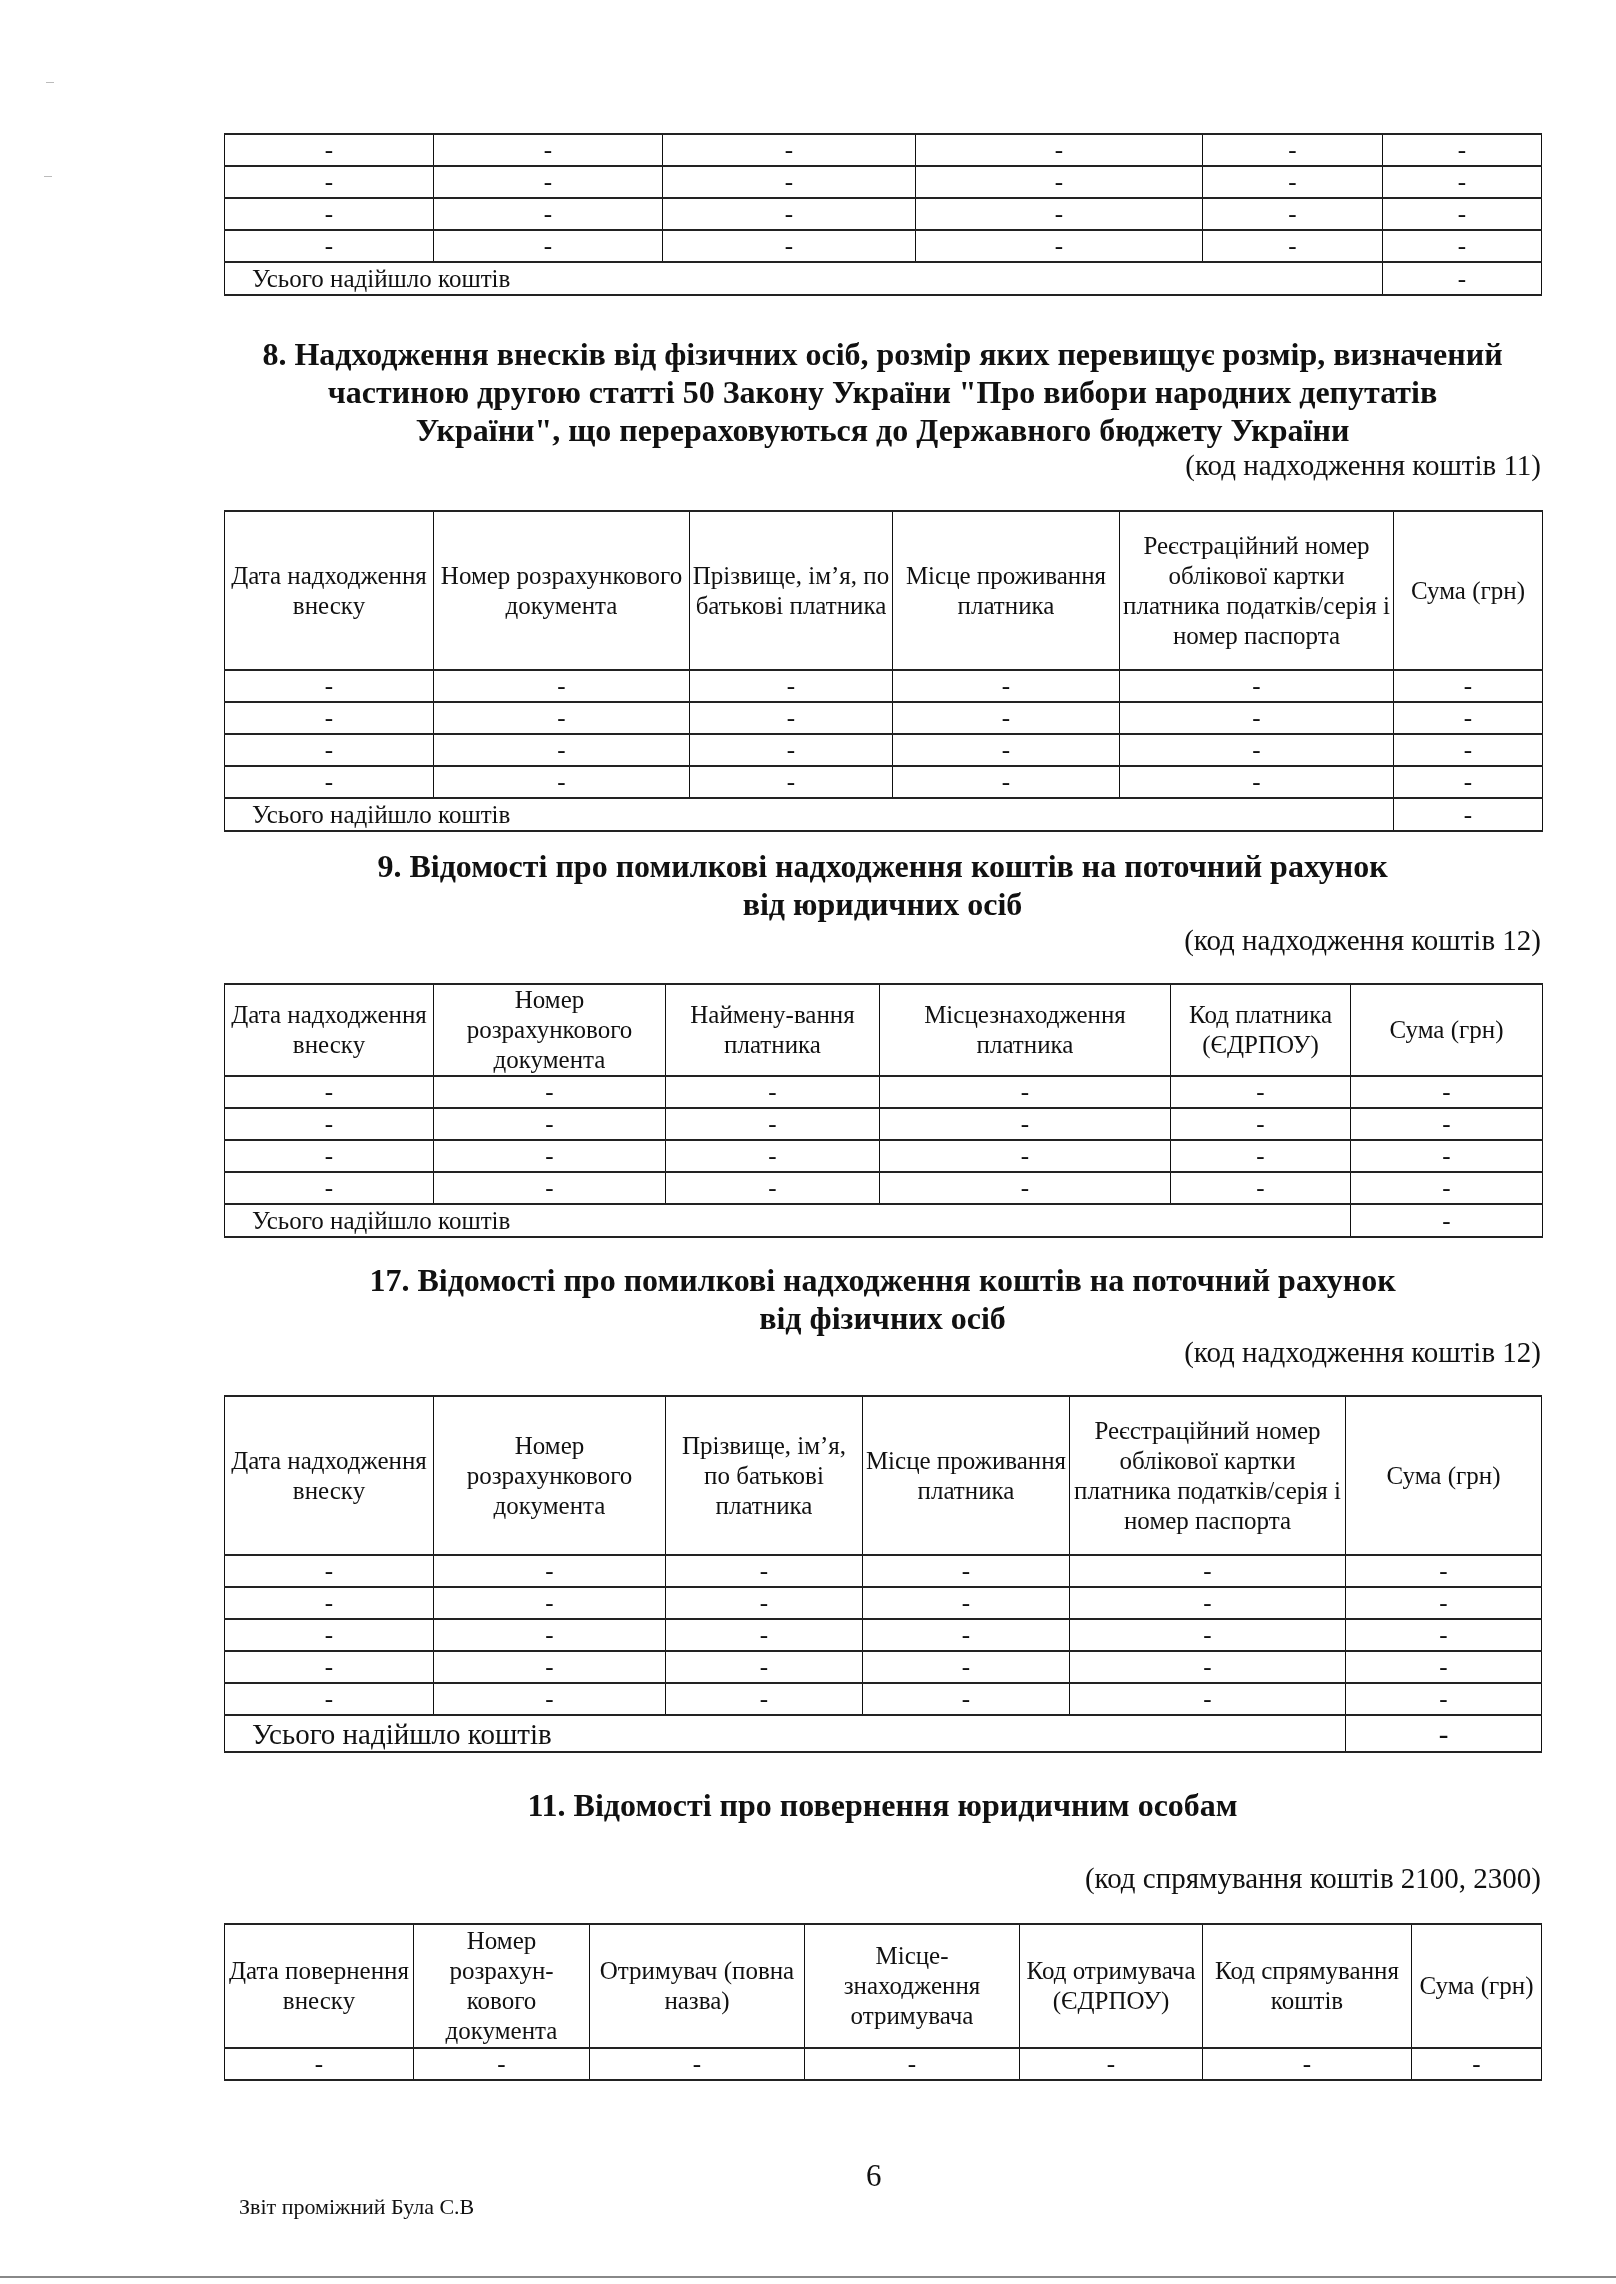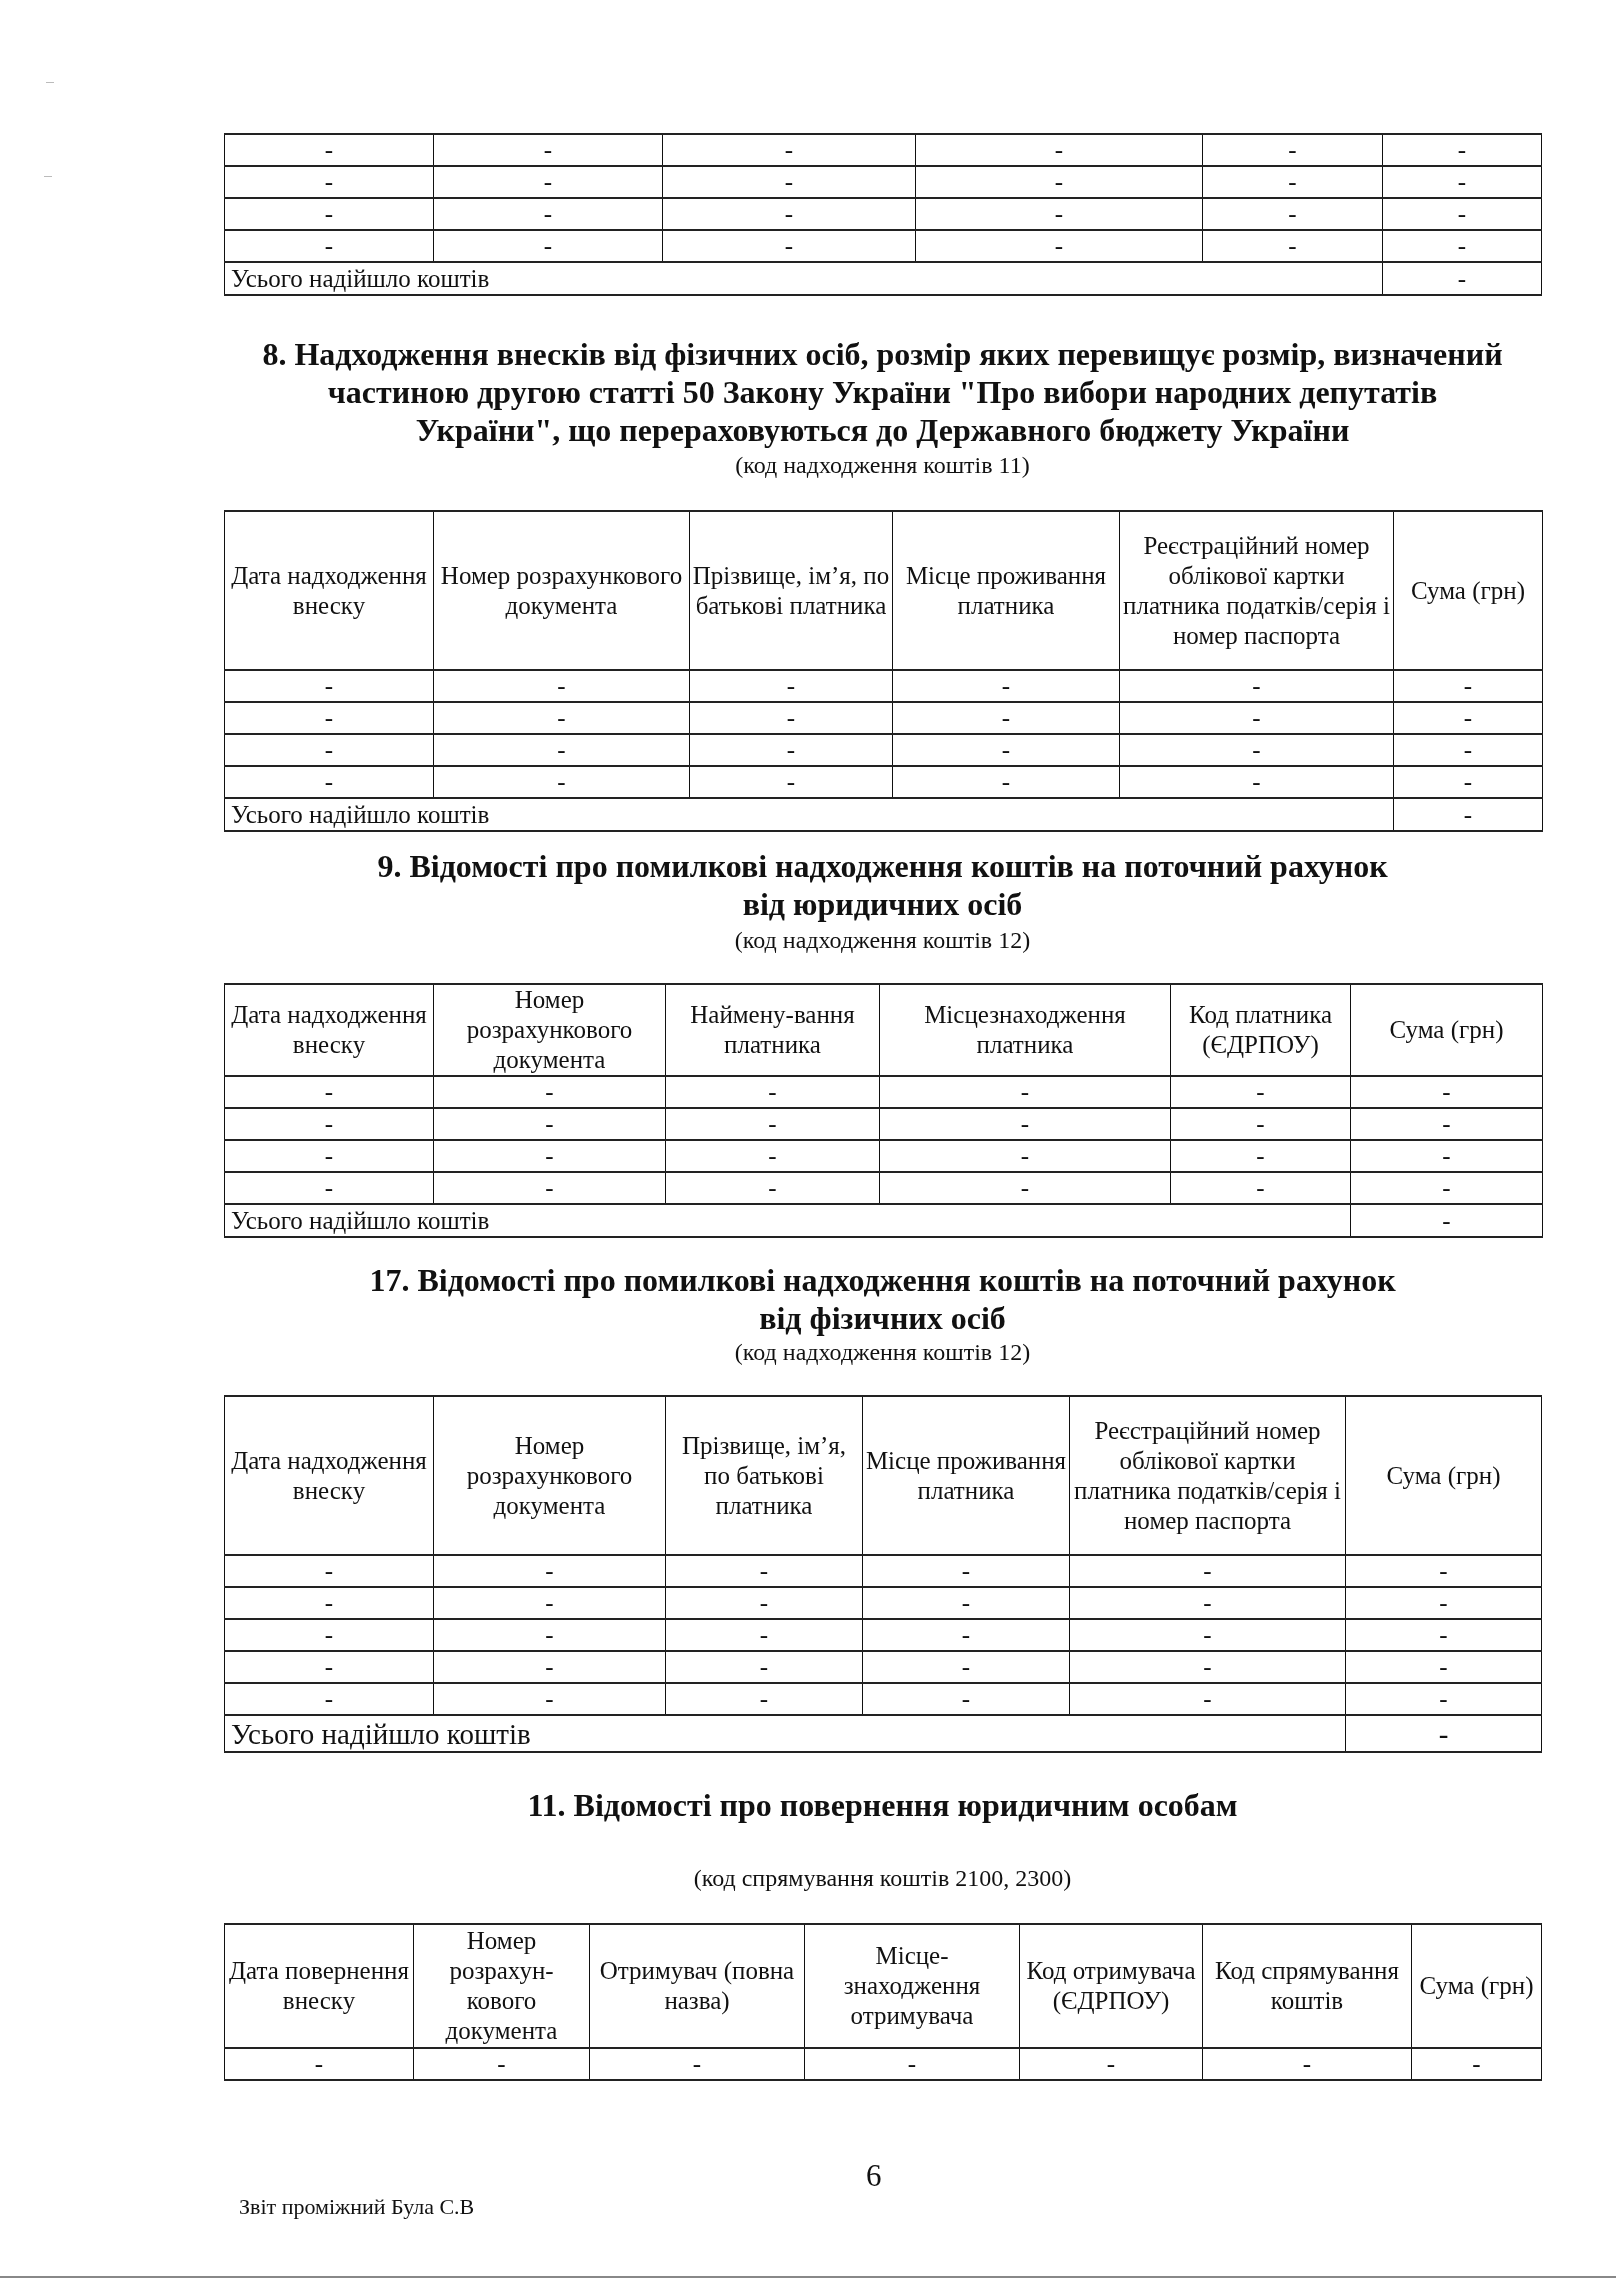--- a/index.html
+++ b/index.html
@@ -13,29 +13,29 @@
       position: absolute; left: 224px; width: 1317px;
       border-collapse: collapse; table-layout: fixed;
       font-size: 25px; line-height: 30px;
     }
     table.doc td, table.doc th {
       border: 1.3px solid #111; text-align: center; vertical-align: middle;
       font-weight: normal; padding: 0 2.6px;
     }
     table.doc tr.row td { height: 30px; border-top: 2.6px solid #222; border-bottom: 2.6px solid #222; }
     table.doc tr.total td { height: 31px; border-top: 2.6px solid #222; border-bottom: 2.6px solid #222; }
-    table.doc td.total-label { text-align: left; padding-left: 6px; }
+    table.doc td.total-label { text-align: left; padding-left: 27px; }
     table.doc tr.head th { border-top: 2.6px solid #222; border-bottom: 2.6px solid #222; }
     .heading {
       position: absolute; left: 224px; width: 1317px; text-align: center;
       font-size: 32px; line-height: 38px; font-weight: bold;
     }
     .subheading {
-      position: absolute; left: 224px; width: 1317px; text-align: center;
-      font-size: 24px; line-height: 37px; font-weight: normal;
+      position: absolute; left: 224px; width: 1317px; text-align: right;
+      font-size: 29px; line-height: 37px; font-weight: normal;
     }
     .footer-note { position: absolute; left: 239px; top: 2158px; font-size: 22px; margin-top: 36px; }
     .page-number { position: absolute; left: 866px; top: 2158px; font-size: 31px; }
     .bottom-rule { position: absolute; left: 0; top: 2276px; width: 1617px; height: 2px; background: #888; }
   </style>
 </head>
 <body>
 
 <div class="page">
 

